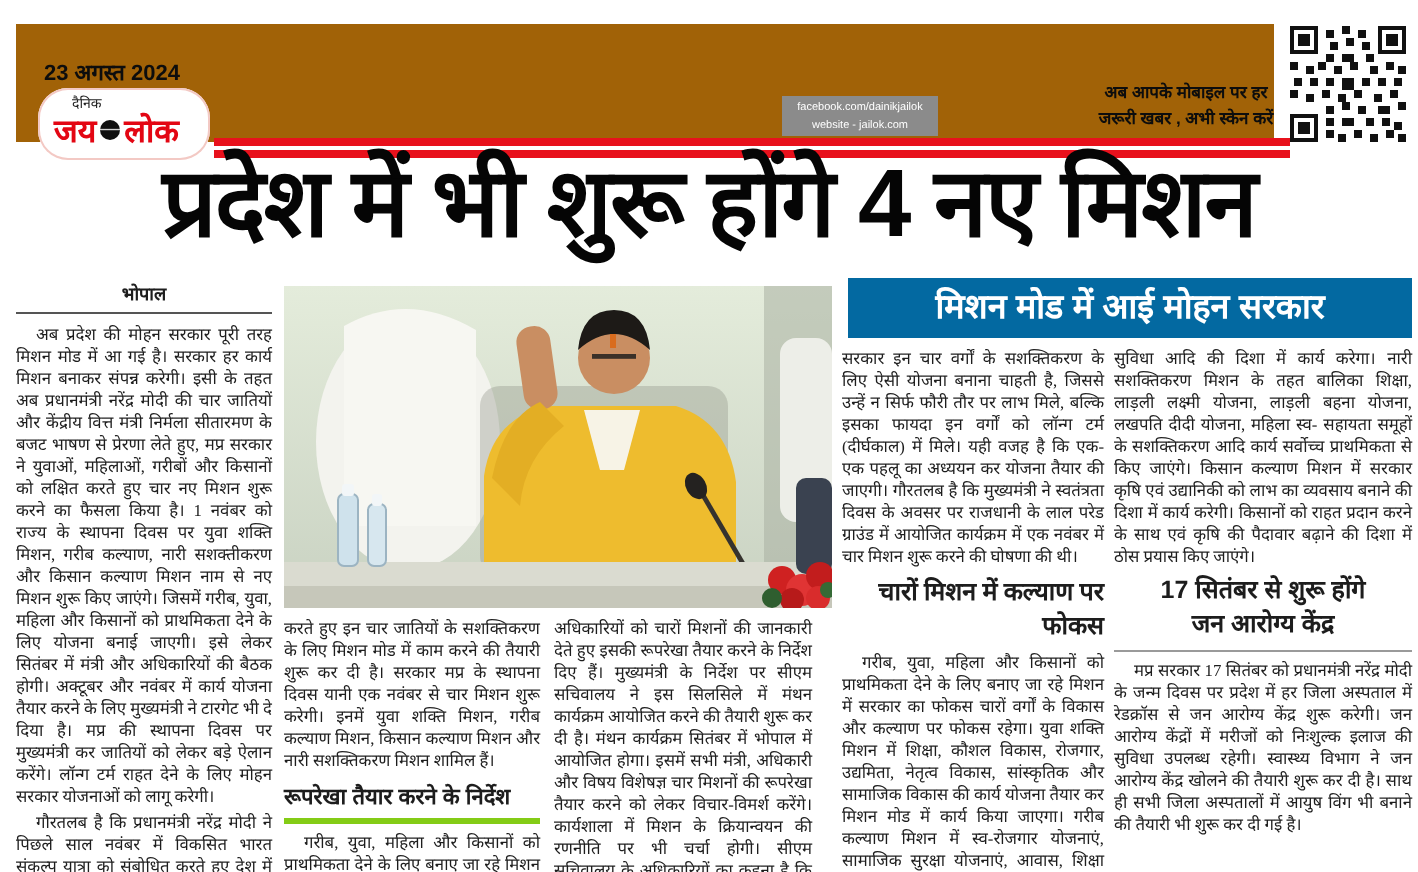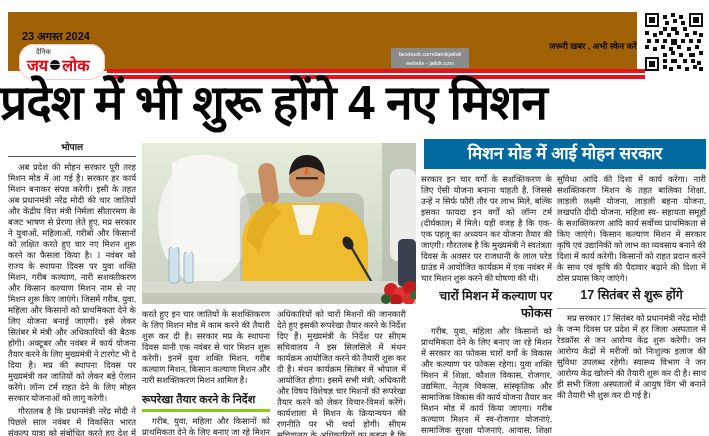--- a/index.html
+++ b/index.html
@@ -23,21 +23,21 @@
   .red-lines .bar{height:4px;background:#e8111c;margin-bottom:2px;}
   .social-box{left:383px;top:36px;width:78px;height:20px;background:#8b8b8b;color:#ffffff;
               font-family:"Liberation Sans",sans-serif;font-size:5.5px;text-align:center;
               line-height:9px;padding-top:2px;box-sizing:border-box;}
   .promo{left:533px;top:28px;width:104px;text-align:center;
          font-family:"Liberation Sans",sans-serif;font-weight:bold;font-size:8.5px;
          line-height:13px;color:#0d0d0d;}
   .qr{left:645px;top:13px;width:58px;height:58px;}
 
   
-  .headline{left:0;top:70px;width:709px;height:68px;text-align:left;
+  .headline{left:0;top:70px;width:709px;height:68px;text-align:center;
             font-family:"Liberation Sans",sans-serif;font-weight:900;font-size:48px;
             line-height:66px;letter-spacing:-1px;color:#050505;white-space:nowrap;}
 
   
   .col{font-size:8.4px;line-height:11px;text-align:justify;}
   .col p{margin:0 0 2px 0;}
   .indent{text-indent:10px;}
   .col1{left:8px;top:142px;width:128px;}
   .dateline{font-weight:bold;font-size:9px;text-align:center;border-bottom:1px solid #555;
             padding-bottom:3px;margin-bottom:5px;font-family:"Liberation Sans",sans-serif;}
@@ -73,20 +73,21 @@
   </div>
   <div class="abs red-lines">
     <div class="bar"></div>
     <div class="bar"></div>
   </div>
   <div class="abs social-box">
     <div>facebook.com/dainikjailok</div>
     <div>website - jailok.com</div>
   </div>
   <div class="abs promo">
+    <div>अब आपके मोबाइल पर हर</div>
     <div>जरूरी खबर , अभी स्केन करें</div>
   </div>
 </div>
 
 <svg class="abs qr" viewBox="0 0 29 29">
   <rect width="29" height="29" fill="#ffffff"></rect>
   <g fill="#111111">
     <path d="M0 0h7v7H0zM1 1v5h5V1z" fill-rule="evenodd"></path>
       <rect x="2" y="2" width="3" height="3"></rect>
     <path d="M22 0h7v7h-7zM23 1v5h5V1z" fill-rule="evenodd"></path>
@@ -219,15 +220,16 @@
 <div class="abs col col4">
   <p>सरकार इन चार वर्गों के सशक्तिकरण के लिए ऐसी योजना बनाना चाहती है, जिससे उन्हें न सिर्फ फौरी तौर पर लाभ मिले, बल्कि इसका फायदा इन वर्गों को लॉन्ग टर्म (दीर्घकाल) में मिले। यही वजह है कि एक-एक पहलू का अध्ययन कर योजना तैयार की जाएगी। गौरतलब है कि मुख्यमंत्री ने स्वतंत्रता दिवस के अवसर पर राजधानी के लाल परेड ग्राउंड में आयोजित कार्यक्रम में एक नवंबर में चार मिशन शुरू करने की घोषणा की थी।</p>
   <div class="subhead-plain">चारों मिशन में कल्याण पर फोकस</div>
   <p class="indent">गरीब, युवा, महिला और किसानों को प्राथमिकता देने के लिए बनाए जा रहे मिशन में सरकार का फोकस चारों वर्गों के विकास और कल्याण पर फोकस रहेगा। युवा शक्ति मिशन में शिक्षा, कौशल विकास, रोजगार, उद्यमिता, नेतृत्व विकास, सांस्कृतिक और सामाजिक विकास की कार्य योजना तैयार कर मिशन मोड में कार्य किया जाएगा। गरीब कल्याण मिशन में स्व-रोजगार योजनाएं, सामाजिक सुरक्षा योजनाएं, आवास, शिक्षा और स्वास्थ्य की</p>
 </div>
 
 <div class="abs col col5">
   <p>सुविधा आदि की दिशा में कार्य करेगा। नारी सशक्तिकरण मिशन के तहत बालिका शिक्षा, लाड़ली लक्ष्मी योजना, लाड़ली बहना योजना, लखपति दीदी योजना, महिला स्व- सहायता समूहों के सशक्तिकरण आदि कार्य सर्वोच्च प्राथमिकता से किए जाएंगे। किसान कल्याण मिशन में सरकार कृषि एवं उद्यानिकी को लाभ का व्यवसाय बनाने की दिशा में कार्य करेगी। किसानों को राहत प्रदान करने के साथ एवं कृषि की पैदावार बढ़ाने की दिशा में ठोस प्रयास किए जाएंगे।</p>
   <div class="subhead-center">
     <div>17 सितंबर से शुरू होंगे</div>
+    <div>जन आरोग्य केंद्र</div>
   </div>
   <p class="indent">मप्र सरकार 17 सितंबर को प्रधानमंत्री नरेंद्र मोदी के जन्म दिवस पर प्रदेश में हर जिला अस्पताल में रेडक्रॉस से जन आरोग्य केंद्र शुरू करेगी। जन आरोग्य केंद्रों में मरीजों को निःशुल्क इलाज की सुविधा उपलब्ध रहेगी। स्वास्थ्य विभाग ने जन आरोग्य केंद्र खोलने की तैयारी शुरू कर दी है। साथ ही सभी जिला अस्पतालों में आयुष विंग भी बनाने की तैयारी भी शुरू कर दी गई है।</p>
 </div>
 
 </body></html>

